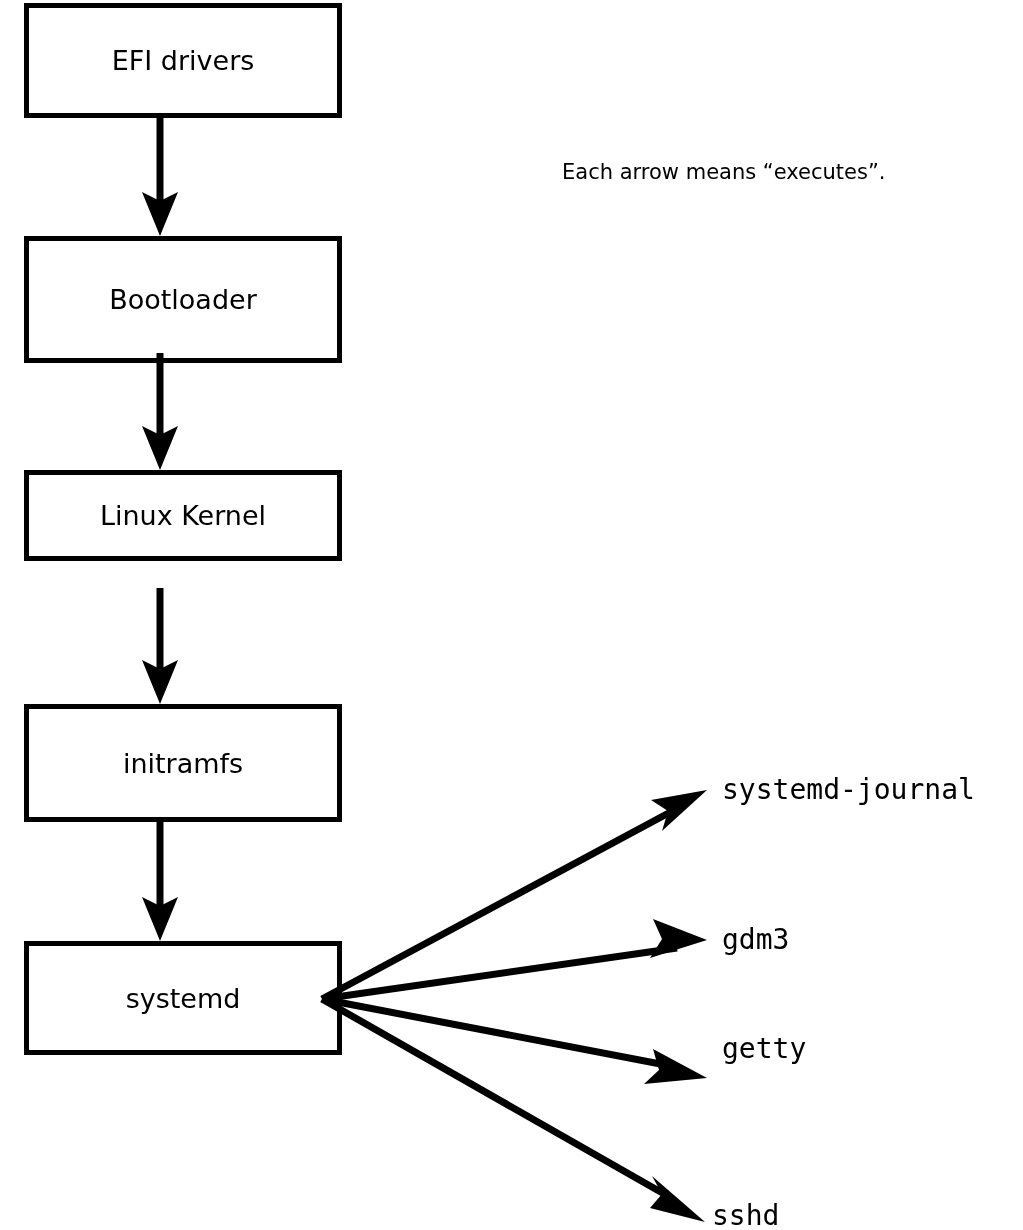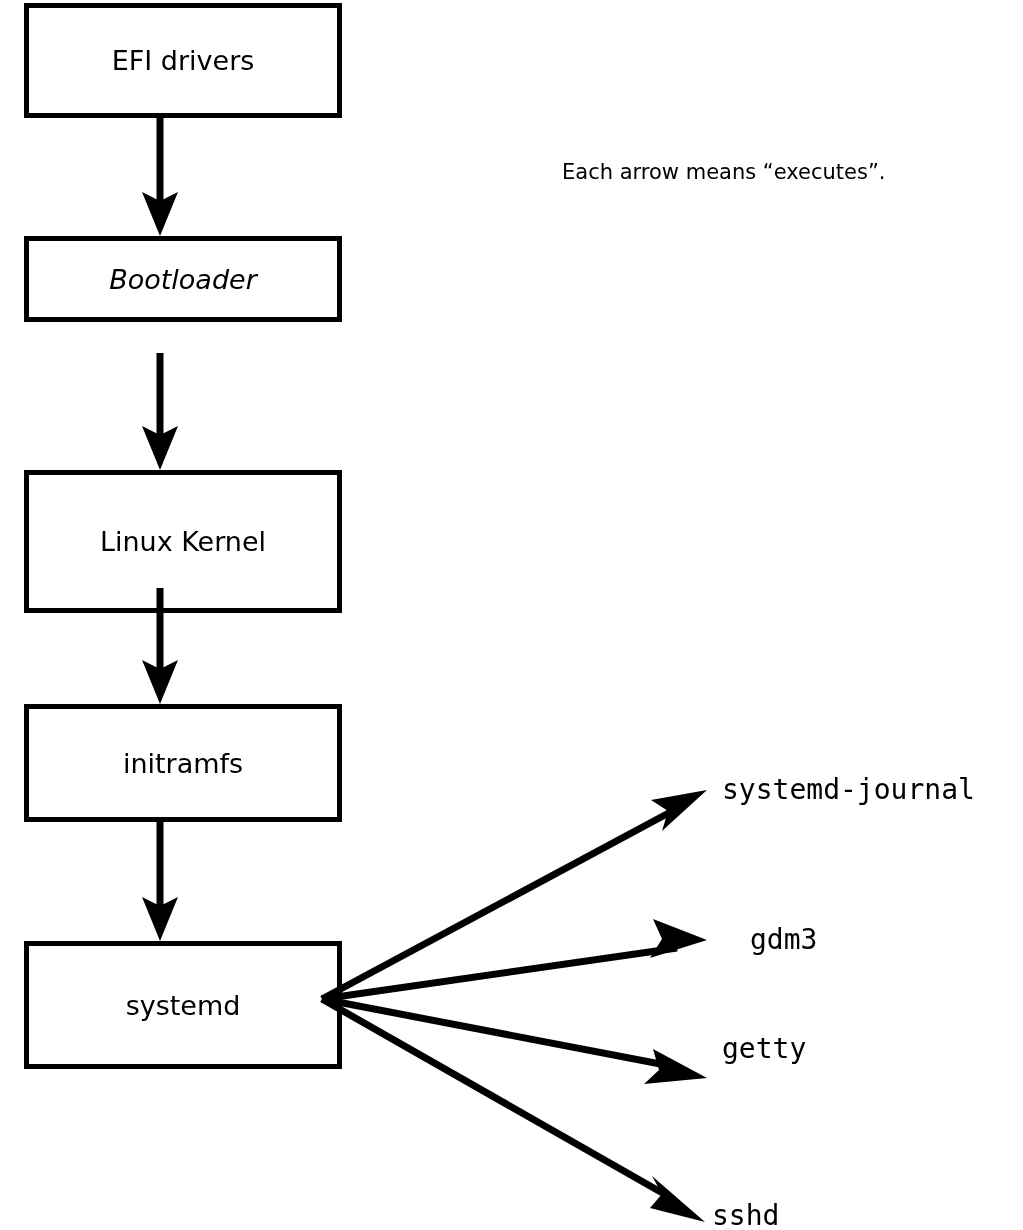--- a/index.html
+++ b/index.html
@@ -31,24 +31,24 @@
   }
   .boot-box .box-label {
     font-family: "DejaVu Sans", sans-serif;
     font-size: 27px;
     color: #000000;
     line-height: 1;
     white-space: nowrap;
   }
 
   #box-efi-drivers   { top: 3px;   height: 115px; }
-  #box-bootloader    { top: 236px; height: 86px; font-style: italic; }
-  #box-linux-kernel  { top: 470px; height: 143px; }
+  #box-bootloader    { top: 236px; height: 127px; }
+  #box-linux-kernel  { top: 470px; height: 91px; }
   #box-initramfs     { top: 704px; height: 118px; }
-  #box-systemd       { top: 941px; height: 128px; }
+  #box-systemd       { top: 941px; height: 114px; }
 
   
   #arrow-layer {
     position: absolute;
     left: 0;
     top: 0;
     width: 1023px;
     height: 1230px;
     pointer-events: none;
   }
@@ -68,21 +68,21 @@
   
   .service-label {
     position: absolute;
     font-family: "DejaVu Sans Mono", monospace;
     font-size: 28px;
     color: #000000;
     white-space: nowrap;
     line-height: 1;
   }
   #service-label-0 { left: 722px; top: 776px; }
-  #service-label-1 { left: 722px; top: 926px; margin-left: 28px; }
+  #service-label-1 { left: 722px; top: 926px; }
   #service-label-2 { left: 722px; top: 1035px; }
   #service-label-3 { left: 712px; top: 1202px; }
 </style>
 </head>
 <body>
 
 <div id="canvas">
 
   <div class="boot-box" id="box-efi-drivers">
     <span class="box-label">EFI drivers</span>

